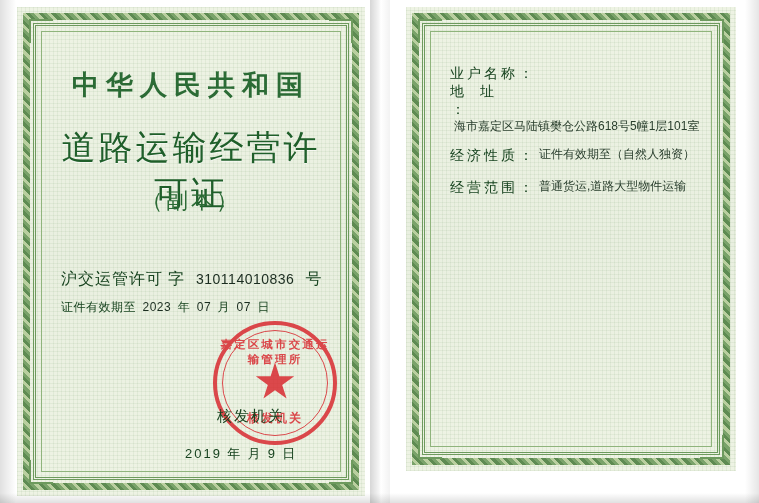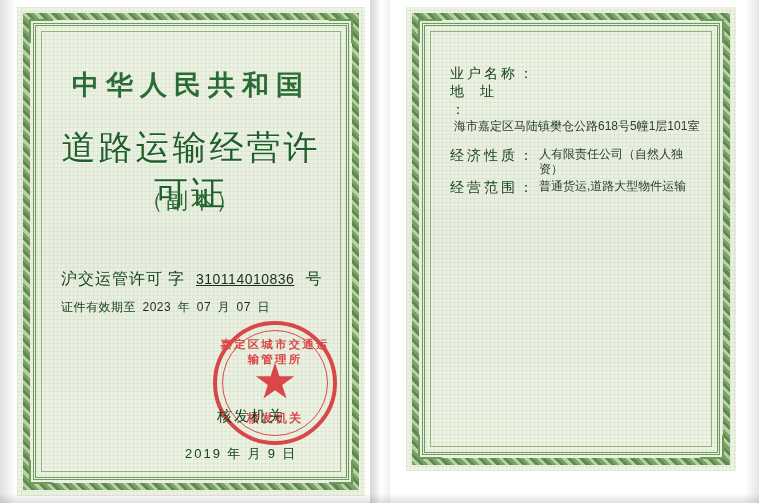--- a/index.html
+++ b/index.html
@@ -123,21 +123,20 @@
     font-size: 16px;
     letter-spacing: 1px;
   }
   #row-license .num {
     display: inline-block;
     font-family: "Liberation Sans", sans-serif;
     font-size: 14px;
     letter-spacing: 0.5px;
     padding: 0 6px;
     color: #1b2d20;
-    text-decoration: underline;
   }
   #row-license .tail { letter-spacing: 1px; }
 
   #row-valid {
     top: 292px;
     font-size: 12px;
     letter-spacing: 0.5px;
   }
   #row-valid .d {
     display: inline-block;
@@ -342,21 +341,21 @@
 
       <div class="field" id="field-address">
         <span class="label">地址</span>
         <span class="colon">：</span>
         <span class="value">海市嘉定区马陆镇樊仓公路618号5幢1层101室</span>
       </div>
 
       <div class="field" id="field-nature">
         <span class="label">经济性质</span>
         <span class="colon">：</span>
-        <span class="value">人有限责任公司（自然人独资）</span>
+        <span class="value">证件有效期至（自然人独资）</span>
       </div>
 
       <div class="field" id="field-scope">
         <span class="label">经营范围</span>
         <span class="colon">：</span>
         <span class="value">普通货运,道路大型物件运输</span>
       </div>
     </div>
   </div>
 

